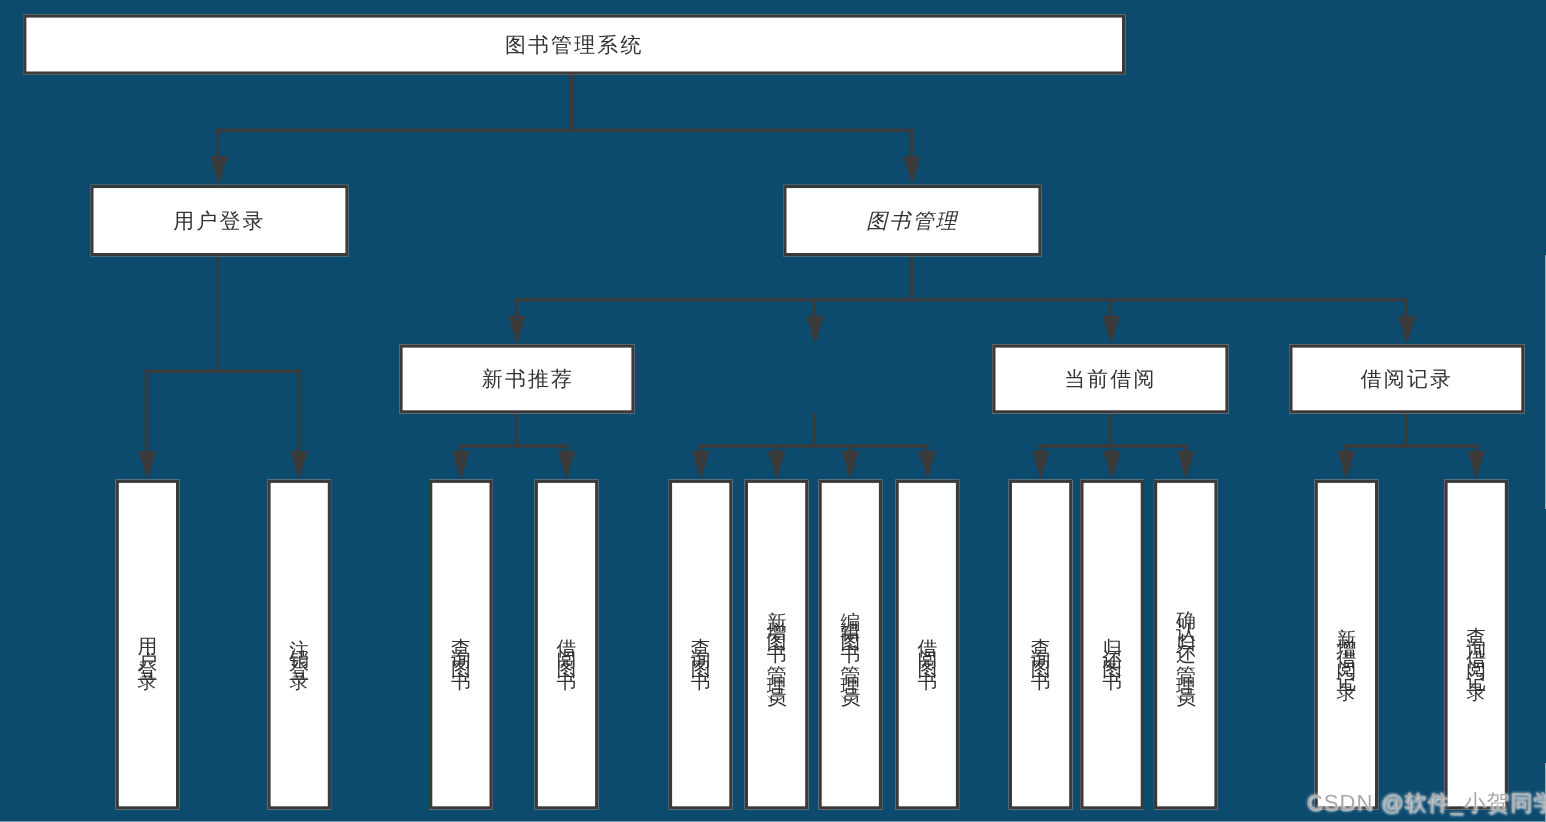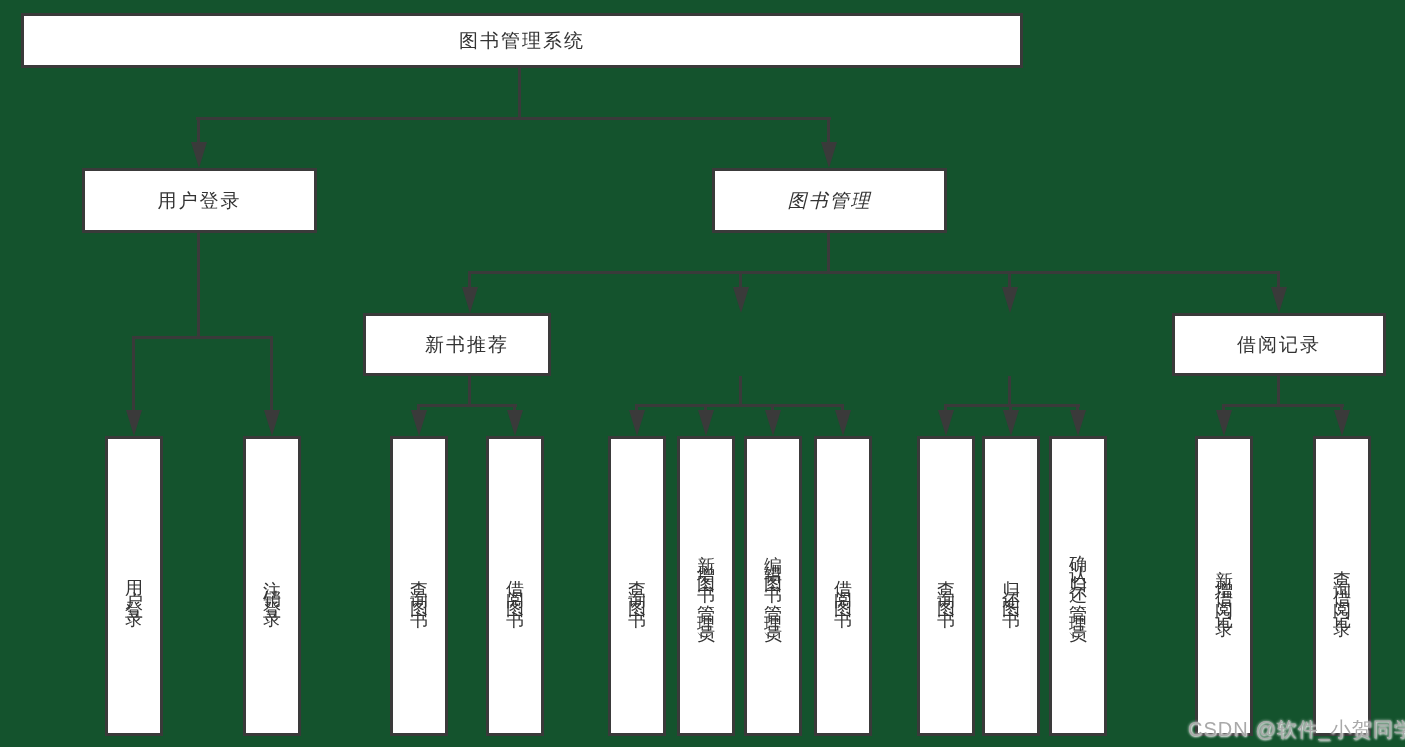--- a/index.html
+++ b/index.html
@@ -4,21 +4,21 @@
 <style>
   :root{
     --line:#3a3a3a;
     --text:#333333;
     --boxbg:#ffffff;
     --wm:#a9a9a9;
   }
   html,body{margin:0;padding:0;background:#ffffff;}
   body{font-family:"Liberation Sans", sans-serif;color:var(--text);}
   .canvas{
-    position:relative;width:1405px;height:747px;background:#14532d;overflow:hidden;
+    position:relative;width:1405px;height:747px;background:#0c4a6e;overflow:hidden;
   }
   .node{
     position:absolute;box-sizing:border-box;background:var(--boxbg);
     border:3px solid var(--line);
     display:flex;align-items:center;justify-content:center;
     font-size:19px;letter-spacing:2px;color:var(--text);
   }
   .leaf{
     position:absolute;box-sizing:border-box;background:var(--boxbg);
     border:3px solid var(--line);
@@ -111,22 +111,25 @@
     <span>图书管理系统</span>
   </div>
 
   <div class="node" style="left:82px;top:168px;width:235px;height:65px;">
     <span>用户登录</span>
   </div>
   <div class="node" style="left:712px;top:168px;width:235px;height:65px;font-style:italic;">
     <span>图书管理</span>
   </div>
 
-  <div class="node" style="left:363px;top:313px;width:188px;height:63px;padding-left:20px;">
+  <div class="node" style="left:363px;top:313px;width:214px;height:63px;padding-left:20px;">
     <span>新书推荐</span>
+  </div>
+  <div class="node" style="left:902px;top:313px;width:215px;height:63px;">
+    <span>当前借阅</span>
   </div>
   <div class="node" style="left:1172px;top:313px;width:214px;height:63px;">
     <span>借阅记录</span>
   </div>
 
   <div class="leaf" style="left:105px;">
     <span class="vtext">用户登录</span>
   </div>
   <div class="leaf" style="left:243px;">
     <span class="vtext">注销登录</span>

